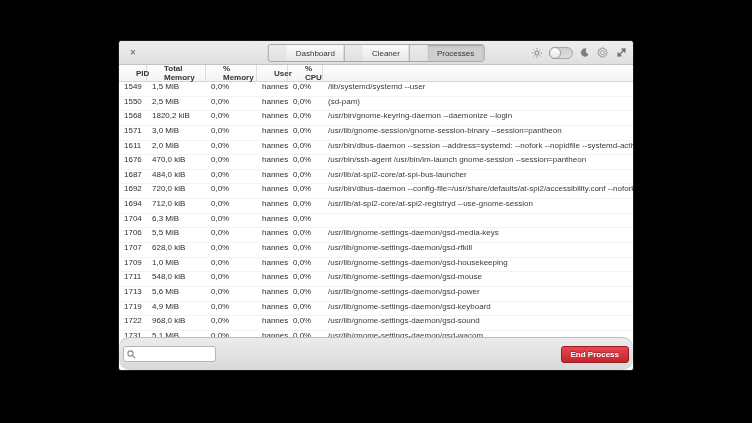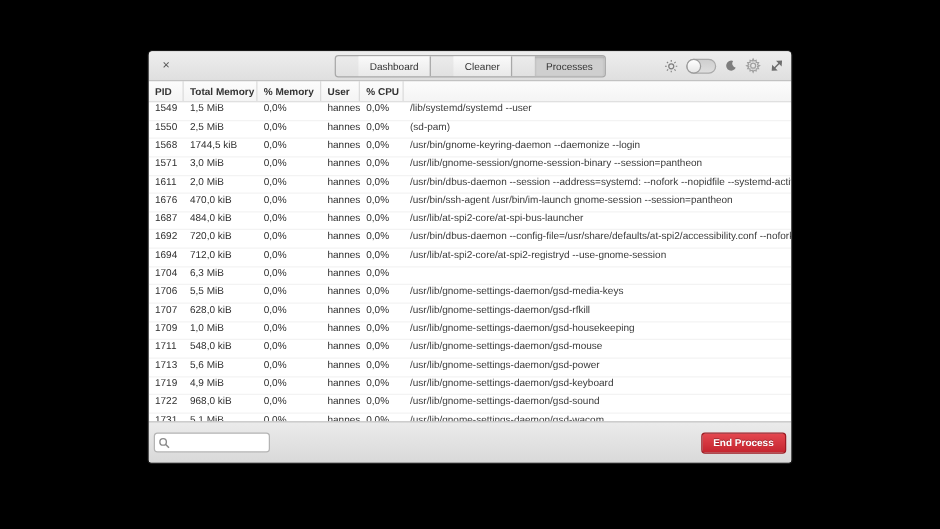--- a/index.html
+++ b/index.html
@@ -22,37 +22,37 @@
   .controls{position:absolute;right:6px;top:0;height:23px;display:flex;align-items:center;gap:7px;}
   .icn{display:flex;align-items:center;justify-content:center;}
   .toggle{width:24px;height:12px;border-radius:7px;background:linear-gradient(#cfcfcf,#dedede);
           border:1px solid #a9a9a9;position:relative;box-sizing:border-box;}
   .knob{position:absolute;left:-1px;top:-1px;width:12px;height:12px;border-radius:50%;
         background:linear-gradient(#ffffff,#e6e6e6);border:1px solid #9c9c9c;box-sizing:border-box;}
   
   .thead{height:16px;flex:0 0 16px;display:flex;background:linear-gradient(#fcfcfc,#f4f4f4);
          border-bottom:1px solid #d6d6d6;}
   .th{font-size:8px;font-weight:bold;color:#333;display:flex;align-items:center;
-      padding-left:5px;border-right:1px solid #dcdcdc;box-sizing:border-box;}
+      padding-left:17px;border-right:1px solid #dcdcdc;box-sizing:border-box;}
   .th:last-child{border-right:none;margin-top:24px;}
   .c-pid{width:28px;flex:0 0 28px;}
   .c-mem{width:59px;flex:0 0 59px;}
   .c-mempct{width:51px;flex:0 0 51px;}
   .c-user{width:31px;flex:0 0 31px;}
   .c-cpu{width:35px;flex:0 0 35px;}
   .c-proc{flex:1;min-width:0;}
   
   .tbody{flex:1;overflow:hidden;background:#fff;}
   .row{height:14.65px;display:flex;align-items:flex-start;border-bottom:1px solid #f3f3f3;box-sizing:border-box;}
   .cell{font-size:8px;color:#2e2e2e;padding-left:5px;white-space:nowrap;overflow:hidden;box-sizing:border-box;}
   .cell.c-proc{color:#3a3a3a;text-overflow:clip;}
   
   .footer{height:24px;flex:0 0 24px;background:linear-gradient(#ebebeb,#d9d9d9);
           border-top:1px solid #bdbdbd;display:flex;align-items:center;
-          justify-content:space-between;padding:16px 4px;box-sizing:border-box;}
+          justify-content:space-between;padding:16px 4px;box-sizing:border-box;border-radius:10px;}
   .search{width:93px;height:16px;background:#fff;border:1px solid #b4b4b4;border-radius:3px;
           display:flex;align-items:center;padding:0 3px;box-sizing:border-box;gap:3px;}
   .search input{border:none;outline:none;flex:1;min-width:0;font-size:8px;
                 font-family:"Liberation Sans","DejaVu Sans",sans-serif;background:transparent;padding:0;}
   .end-btn{height:17px;font-size:8px;font-weight:bold;color:#fff;padding:0 9px;
            background:linear-gradient(#e4474f,#c4252f);border:1px solid #9c1a22;border-radius:3px;
            text-shadow:0 -1px 0 rgba(0,0,0,0.3);
            font-family:"Liberation Sans","DejaVu Sans",sans-serif;}
   svg{display:block;}
 </style>
@@ -136,21 +136,21 @@
         <div class="row">
           <div class="cell c-pid">1550</div>
           <div class="cell c-mem">2,5 MiB</div>
           <div class="cell c-mempct">0,0%</div>
           <div class="cell c-user">hannes</div>
           <div class="cell c-cpu">0,0%</div>
           <div class="cell c-proc">(sd-pam)</div>
         </div>
         <div class="row">
           <div class="cell c-pid">1568</div>
-          <div class="cell c-mem">1744,5 kiB</div>
+          <div class="cell c-mem">1820,2 kiB</div>
           <div class="cell c-mempct">0,0%</div>
           <div class="cell c-user">hannes</div>
           <div class="cell c-cpu">0,0%</div>
           <div class="cell c-proc">/usr/bin/gnome-keyring-daemon --daemonize --login</div>
         </div>
         <div class="row">
           <div class="cell c-pid">1571</div>
           <div class="cell c-mem">3,0 MiB</div>
           <div class="cell c-mempct">0,0%</div>
           <div class="cell c-user">hannes</div>

